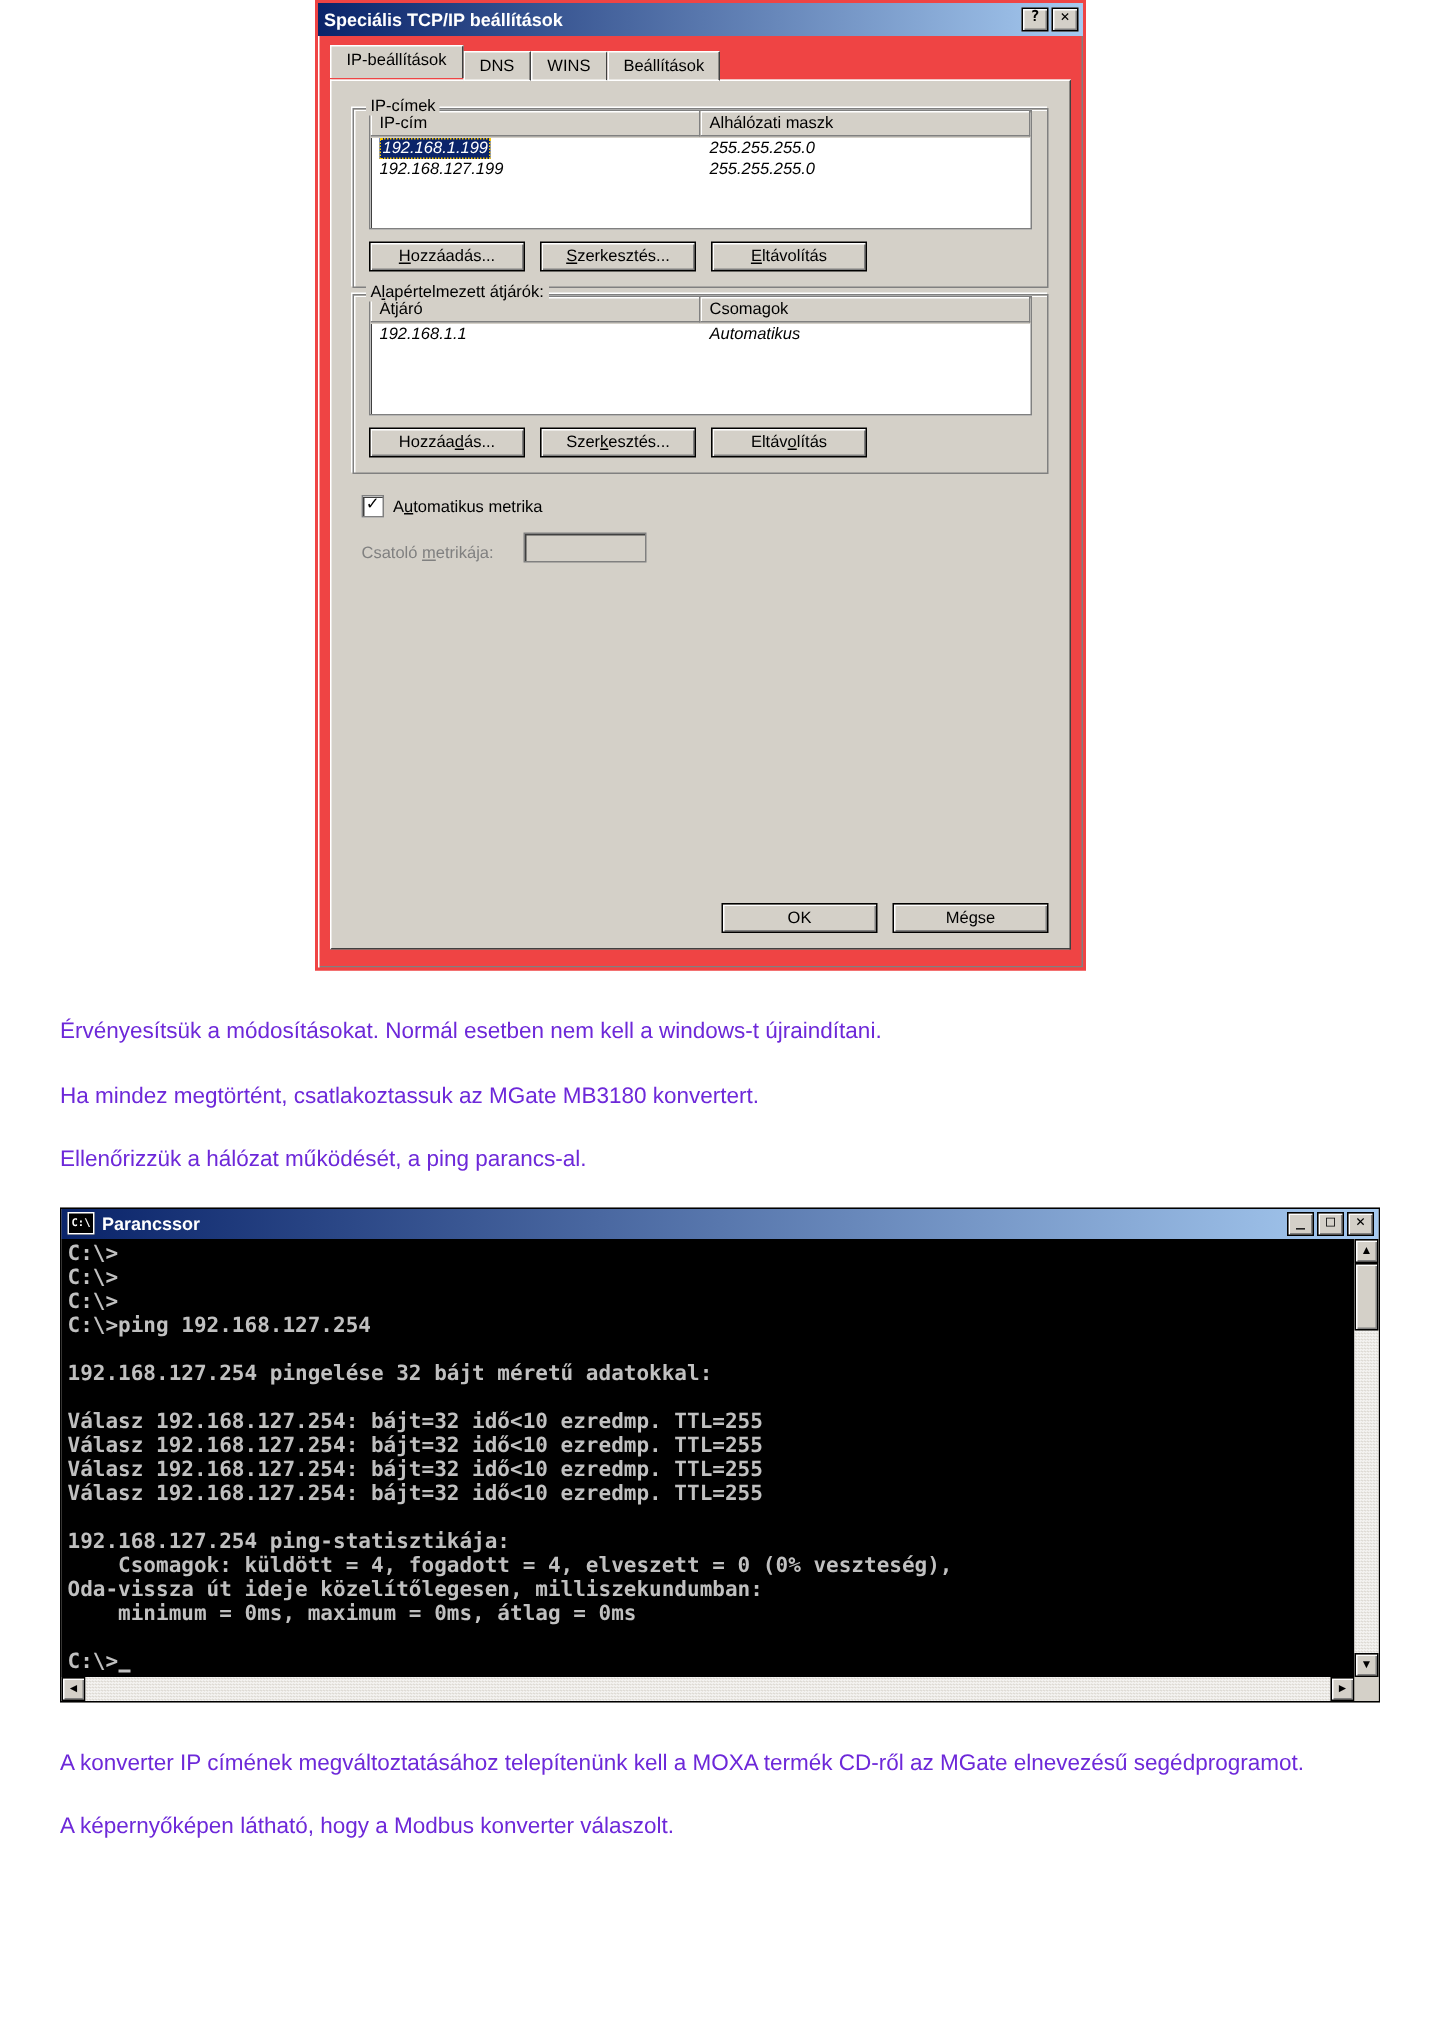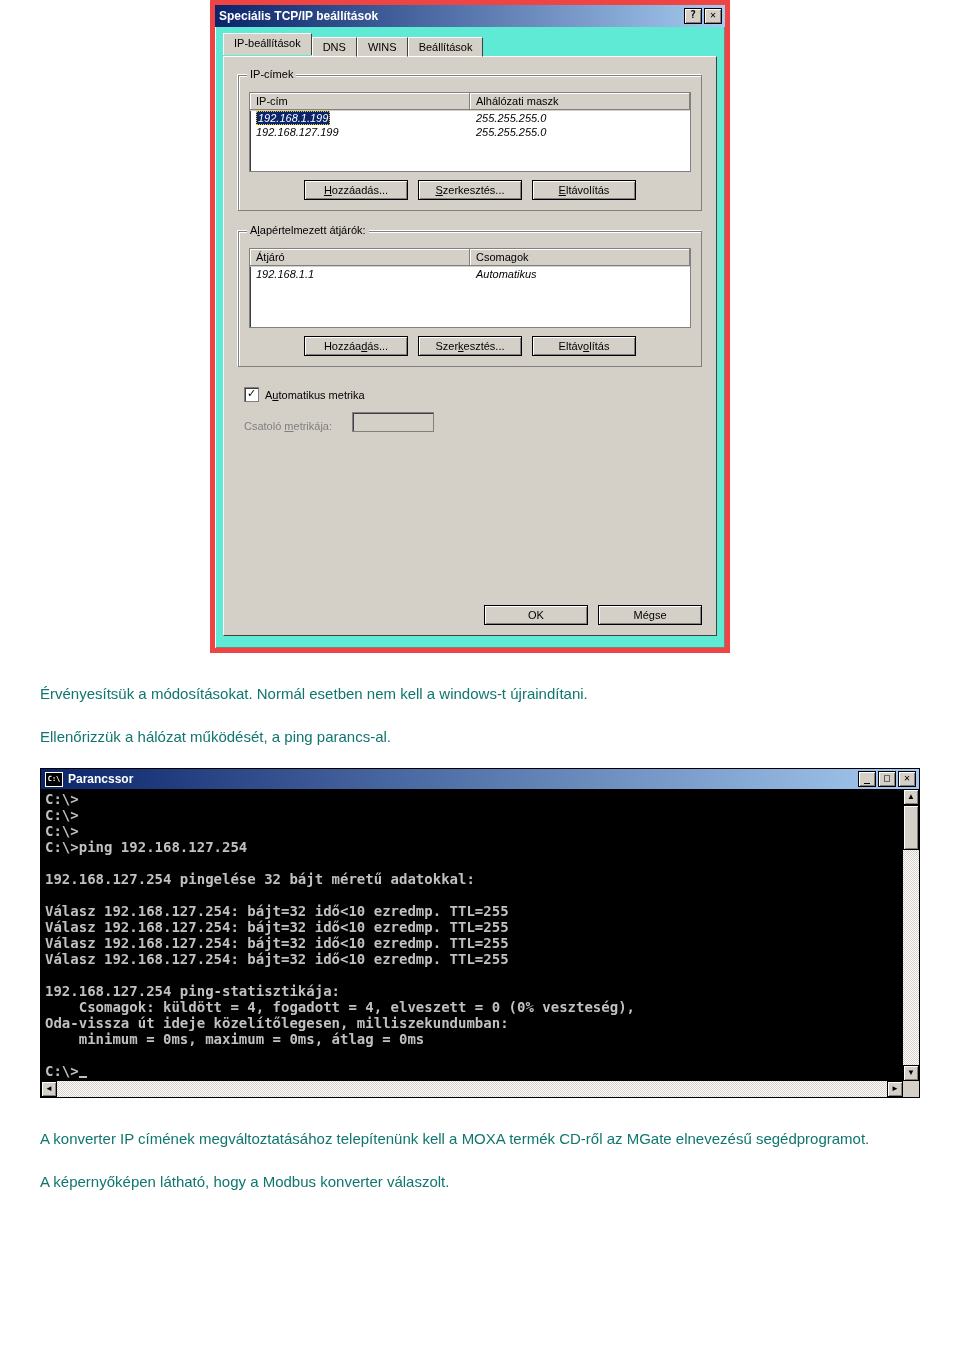--- a/index.html
+++ b/index.html
@@ -8,22 +8,22 @@
     font-family: "Tahoma", "MS Sans Serif", sans-serif;
     font-size: 11px;
     background: #ffffff;
     width: 960px;
   }
   .dialog {
     position: relative;
     margin-left: 210px;
     margin-top: 0;
     width: 510px;
-    background: #5eead4;
-    border: 5px solid #ef4444;
+    background: #ef4444;
+    border: 2px solid #ef4444;
     box-shadow: inset 1px 1px 0 #fff, inset -1px -1px 0 #808080;
   }
   .titlebar {
     background: linear-gradient(to right, #0a246a, #a6caf0);
     color: #fff;
     font-weight: bold;
     padding: 3px 3px 3px 4px;
     display: flex;
     align-items: center;
     justify-content: space-between;
@@ -80,23 +80,23 @@
     border-right: 1px solid #404040;
     border-bottom: 1px solid #404040;
     padding: 18px 14px 60px 14px;
     background: #d4d0c8;
     min-height: 500px;
     position: relative;
   }
   .groupbox {
     border: 1px solid #808080;
     box-shadow: 1px 1px 0 #fff inset, -1px -1px 0 #fff;
-    padding: 16px 10px 10px 10px;
-    position: relative;
-    margin-bottom: 20px;
+    padding: 0 10px 10px 10px;
+    position: relative;
+    margin-bottom: 4px;
   }
   .groupbox-title {
     position: absolute;
     top: -8px;
     left: 8px;
     background: #d4d0c8;
     padding: 0 3px;
     font-size: 11px;
   }
   .listview {
@@ -134,21 +134,21 @@
   }
   .selected {
     display: inline;
     background: #0a246a;
     color: #fff;
     border: 1px dotted #ffcc00;
     padding: 0 1px;
   }
   .button-row {
     display: flex;
-    justify-content: center;
+    justify-content: flex-start;
     gap: 10px;
     margin-top: 8px;
   }
   .win-button {
     min-width: 86px;
     padding: 3px 8px;
     background: #d4d0c8;
     border: 1px solid #000;
     box-shadow: inset 1px 1px 0 #fff, inset -1px -1px 0 #808080;
     font-size: 11px;
@@ -197,21 +197,21 @@
     bottom: 10px;
     right: 14px;
     display: flex;
     gap: 10px;
   }
   .doc-text {
     margin: 30px 40px 0 40px;
     font-family: Arial, sans-serif;
     font-size: 15px;
     line-height: 1.5;
-    color: #0f766e;
+    color: #6d28d9;
   }
   .doc-text p {
     margin: 0 0 20px 0;
   }
   .cmd-window {
     margin: 10px 40px 0 40px;
     border: 1px solid #000;
     background: #d4d0c8;
   }
   .cmd-titlebar {
@@ -386,20 +386,21 @@
       <div class="bottom-buttons">
         <div class="win-button">OK</div>
         <div class="win-button">Mégse</div>
       </div>
     </div>
   </div>
 </div>
 
 <div class="doc-text">
   <p>Érvényesítsük a módosításokat. Normál esetben nem kell a windows-t újraindítani.</p>
+  <p>Ha mindez megtörtént, csatlakoztassuk az MGate MB3180 konvertert.</p>
   <p>Ellenőrizzük a hálózat működését, a ping parancs-al.</p>
 </div>
 
 <div class="cmd-window">
   <div class="cmd-titlebar">
     <div class="left">
       <div class="cmd-icon">C:\</div>
       <span>Parancssor</span>
     </div>
     <div class="titlebar-buttons">

